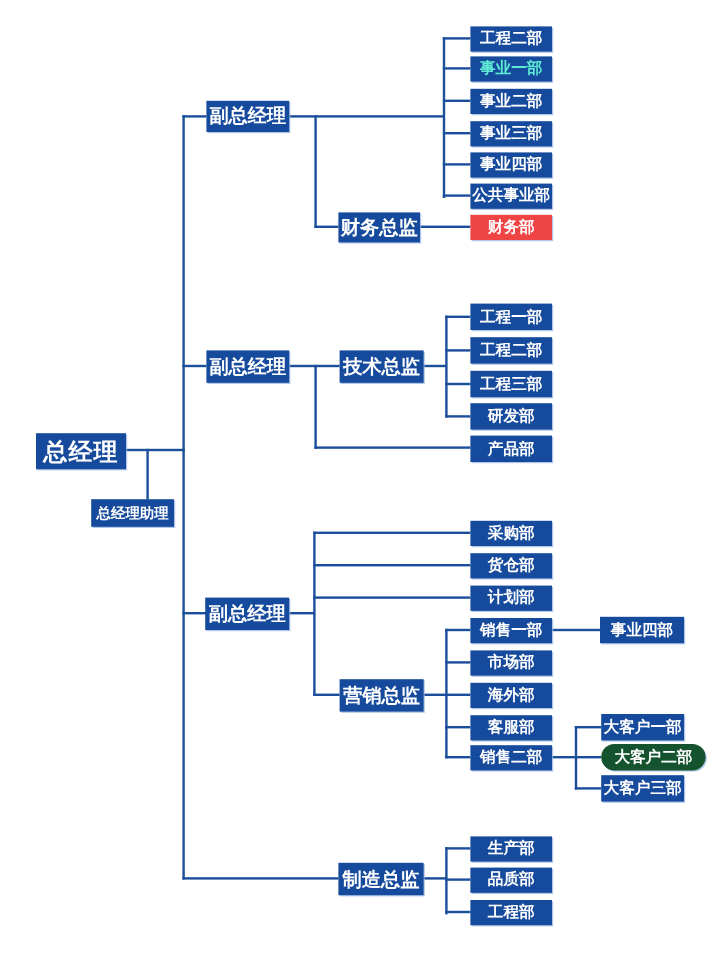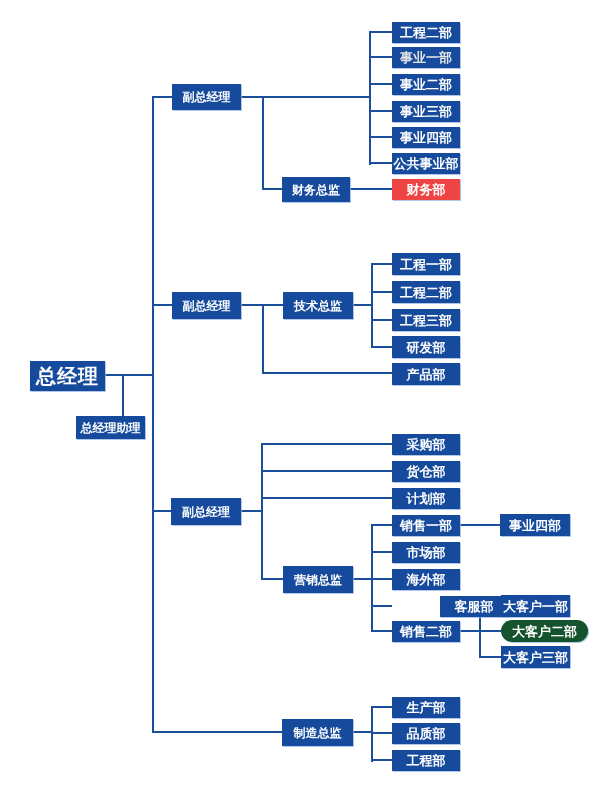--- a/index.html
+++ b/index.html
@@ -15,21 +15,21 @@
     display:flex;align-items:center;justify-content:center;
     color:#ffffff;
     font-weight:bold;
     line-height:1;
     white-space:nowrap;
     box-shadow:1px 1px 0 rgba(150,180,225,.75);
     box-sizing:border-box;
   }
   .t-gm{font-size:20px;letter-spacing:1px;}
   .t-sub{font-size:12px;}
-  .t-mid{font-size:12px;}
+  .t-mid{font-size:16px;}
   .t-dept{font-size:13px;}
   .edge{position:absolute;}
 </style>
 </head>
 <body>
 
 <div class="canvas" id="org-canvas" style="background: rgb(255, 255, 255);">
     <div class="edge" style="left: 105px; top: 374px; width: 49px; height: 2px; background: rgb(27, 79, 156);"></div>
     <div class="edge" style="left: 122px; top: 374px; width: 2px; height: 42px; background: rgb(27, 79, 156);"></div>
     <div class="edge" style="left: 152px; top: 96px; width: 2px; height: 637px; background: rgb(27, 79, 156);"></div>
@@ -79,42 +79,42 @@
     <div class="edge" style="left: 352px; top: 731px; width: 20px; height: 2px; background: rgb(27, 79, 156);"></div>
     <div class="edge" style="left: 371px; top: 706px; width: 2px; height: 56px; background: rgb(27, 79, 156);"></div>
     <div class="edge" style="left: 371px; top: 706px; width: 21px; height: 2px; background: rgb(27, 79, 156);"></div>
     <div class="edge" style="left: 371px; top: 732px; width: 21px; height: 2px; background: rgb(27, 79, 156);"></div>
     <div class="edge" style="left: 371px; top: 759px; width: 21px; height: 2px; background: rgb(27, 79, 156);"></div>
     <div class="node t-gm" style="left: 30px; top: 361px; width: 75px; height: 30px; background: rgb(21, 74, 156); color: rgb(255, 255, 255);">总经理</div>
     <div class="node t-sub" style="left: 76px; top: 416px; width: 69px; height: 23px; background: rgb(21, 74, 156); color: rgb(255, 255, 255);">总经理助理</div>
     <div class="node t-mid" style="left: 172px; top: 84px; width: 69px; height: 26px; background: rgb(21, 74, 156); color: rgb(255, 255, 255);">副总经理</div>
     <div class="node t-mid" style="left: 282px; top: 177px; width: 68px; height: 25px; background: rgb(21, 74, 156); color: rgb(255, 255, 255);">财务总监</div>
     <div class="node t-dept" style="left: 392px; top: 22px; width: 68px; height: 21px; background: rgb(21, 74, 156); color: rgb(255, 255, 255);">工程二部</div>
-    <div class="node t-dept" style="left: 392px; top: 47px; width: 68px; height: 21px; background: rgb(21, 74, 156); color: #e5e5e5;">事业一部</div>
+    <div class="node t-dept" style="left: 392px; top: 47px; width: 68px; height: 21px; background: rgb(21, 74, 156); color: #5eead4;">事业一部</div>
     <div class="node t-dept" style="left: 392px; top: 74px; width: 68px; height: 21px; background: rgb(21, 74, 156); color: rgb(255, 255, 255);">事业二部</div>
     <div class="node t-dept" style="left: 392px; top: 101px; width: 68px; height: 21px; background: rgb(21, 74, 156); color: rgb(255, 255, 255);">事业三部</div>
     <div class="node t-dept" style="left: 392px; top: 127px; width: 68px; height: 21px; background: rgb(21, 74, 156); color: rgb(255, 255, 255);">事业四部</div>
     <div class="node t-dept" style="left: 392px; top: 153px; width: 68px; height: 21px; background: rgb(21, 74, 156); color: rgb(255, 255, 255);">公共事业部</div>
     <div class="node t-dept" style="left: 392px; top: 179px; width: 68px; height: 21px; background: #ef4444; color: rgb(255, 255, 255);">财务部</div>
     <div class="node t-mid" style="left: 172px; top: 292px; width: 69px; height: 27px; background: rgb(21, 74, 156); color: rgb(255, 255, 255);">副总经理</div>
     <div class="node t-mid" style="left: 283px; top: 292px; width: 70px; height: 27px; background: rgb(21, 74, 156); color: rgb(255, 255, 255);">技术总监</div>
     <div class="node t-dept" style="left: 392px; top: 253px; width: 68px; height: 22px; background: rgb(21, 74, 156); color: rgb(255, 255, 255);">工程一部</div>
     <div class="node t-dept" style="left: 392px; top: 281px; width: 68px; height: 22px; background: rgb(21, 74, 156); color: rgb(255, 255, 255);">工程二部</div>
     <div class="node t-dept" style="left: 392px; top: 309px; width: 68px; height: 22px; background: rgb(21, 74, 156); color: rgb(255, 255, 255);">工程三部</div>
     <div class="node t-dept" style="left: 392px; top: 336px; width: 68px; height: 22px; background: rgb(21, 74, 156); color: rgb(255, 255, 255);">研发部</div>
     <div class="node t-dept" style="left: 392px; top: 363px; width: 68px; height: 22px; background: rgb(21, 74, 156); color: rgb(255, 255, 255);">产品部</div>
     <div class="node t-mid" style="left: 171px; top: 498px; width: 70px; height: 27px; background: rgb(21, 74, 156); color: rgb(255, 255, 255);">副总经理</div>
     <div class="node t-dept" style="left: 392px; top: 434px; width: 68px; height: 21px; background: rgb(21, 74, 156); color: rgb(255, 255, 255);">采购部</div>
     <div class="node t-dept" style="left: 392px; top: 461px; width: 68px; height: 21px; background: rgb(21, 74, 156); color: rgb(255, 255, 255);">货仓部</div>
     <div class="node t-dept" style="left: 392px; top: 488px; width: 68px; height: 21px; background: rgb(21, 74, 156); color: rgb(255, 255, 255);">计划部</div>
     <div class="node t-mid" style="left: 283px; top: 566px; width: 70px; height: 27px; background: rgb(21, 74, 156); color: rgb(255, 255, 255);">营销总监</div>
     <div class="node t-dept" style="left: 392px; top: 515px; width: 68px; height: 21px; background: rgb(21, 74, 156); color: rgb(255, 255, 255);">销售一部</div>
     <div class="node t-dept" style="left: 392px; top: 542px; width: 68px; height: 21px; background: rgb(21, 74, 156); color: rgb(255, 255, 255);">市场部</div>
     <div class="node t-dept" style="left: 392px; top: 569px; width: 68px; height: 21px; background: rgb(21, 74, 156); color: rgb(255, 255, 255);">海外部</div>
-    <div class="node t-dept" style="left: 392px; top: 596px; width: 68px; height: 21px; background: rgb(21, 74, 156); color: rgb(255, 255, 255); margin-left: 48px;">客服部</div>
+    <div class="node t-dept" style="left: 392px; top: 596px; width: 68px; height: 21px; background: rgb(21, 74, 156); color: rgb(255, 255, 255);">客服部</div>
     <div class="node t-dept" style="left: 392px; top: 621px; width: 68px; height: 21px; background: rgb(21, 74, 156); color: rgb(255, 255, 255);">销售二部</div>
     <div class="node t-dept" style="left: 500px; top: 514px; width: 70px; height: 22px; background: rgb(21, 74, 156); color: rgb(255, 255, 255);">事业四部</div>
     <div class="node t-dept" style="left: 501px; top: 595px; width: 69px; height: 22px; background: rgb(21, 74, 156); color: rgb(255, 255, 255);">大客户一部</div>
     <div class="node t-dept" style="left: 501px; top: 620px; width: 87px; height: 22px; background: #14532d; color: rgb(255, 255, 255); border-radius: 11px;">大客户二部</div>
     <div class="node t-dept" style="left: 501px; top: 646px; width: 69px; height: 22px; background: rgb(21, 74, 156); color: rgb(255, 255, 255);">大客户三部</div>
     <div class="node t-mid" style="left: 282px; top: 719px; width: 71px; height: 27px; background: rgb(21, 74, 156); color: #ffffff;">制造总监</div>
     <div class="node t-dept" style="left: 392px; top: 697px; width: 68px; height: 21px; background: rgb(21, 74, 156); color: rgb(255, 255, 255);">生产部</div>
     <div class="node t-dept" style="left: 392px; top: 723px; width: 68px; height: 21px; background: rgb(21, 74, 156); color: rgb(255, 255, 255);">品质部</div>
     <div class="node t-dept" style="left: 392px; top: 750px; width: 68px; height: 21px; background: rgb(21, 74, 156); color: rgb(255, 255, 255);">工程部</div>
   </div>

